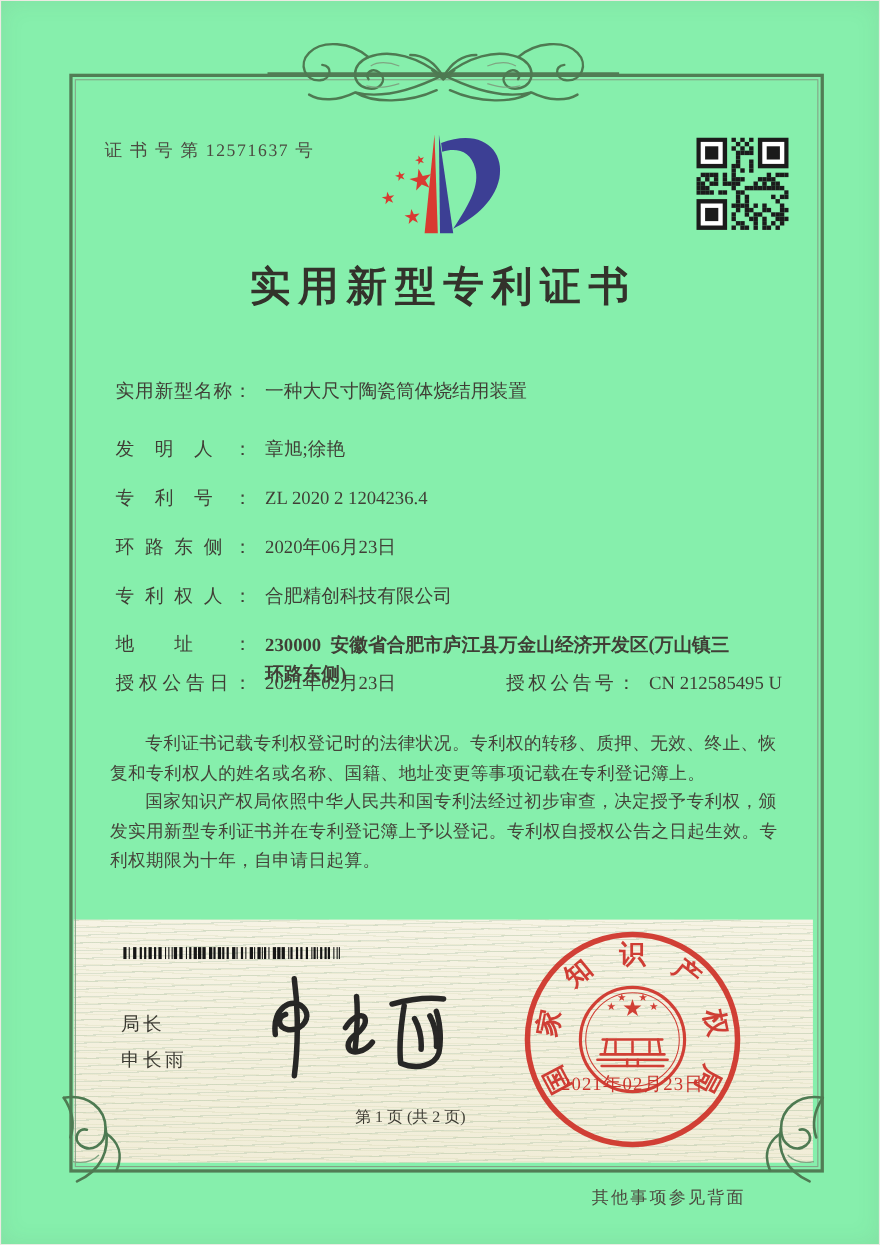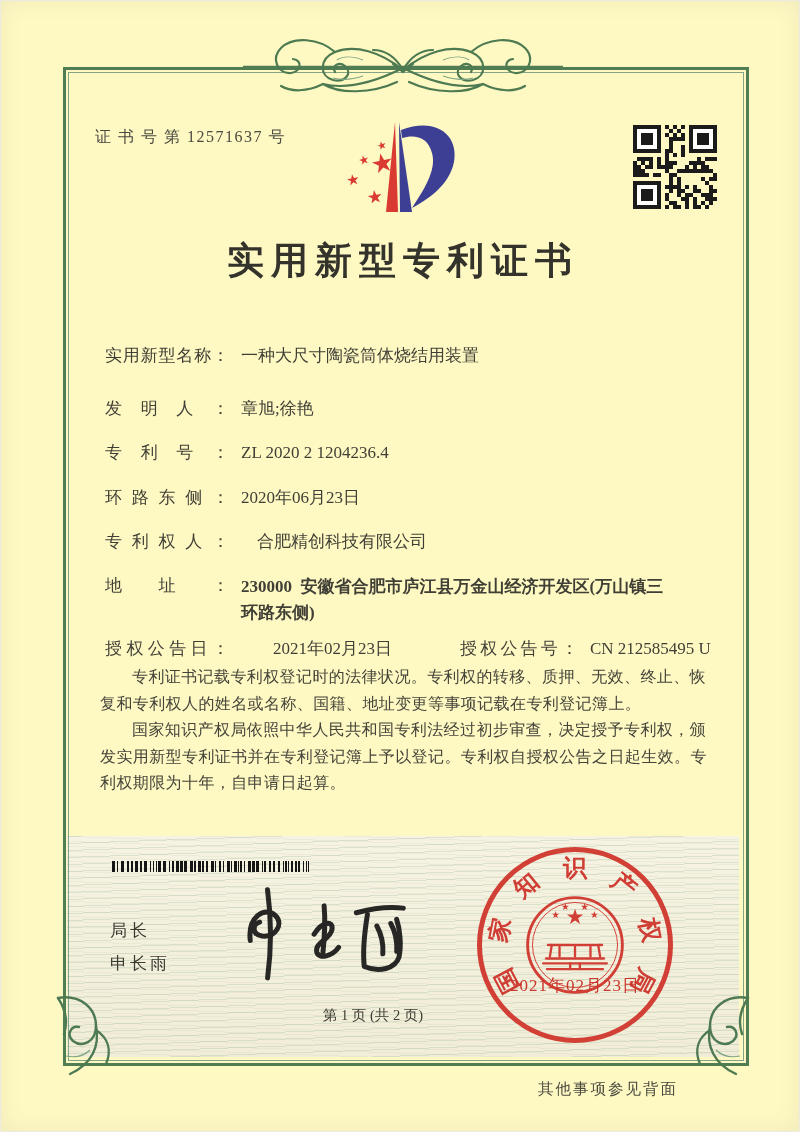--- a/index.html
+++ b/index.html
@@ -3,21 +3,21 @@
 <meta charset="utf-8">
 <style>
   html,body{margin:0;padding:0;}
   body{
     width:800px;height:1132px;
     font-family:"Liberation Serif","DejaVu Serif",serif;
     background:#ffffff;
   }
   .page{
     position:relative;width:800px;height:1132px;overflow:hidden;
-    background:#fef9c3;
+    background:#86efac;
     box-shadow:inset 0 0 0 1px #eceae3, inset 0 0 22px rgba(90,90,80,.10);
   }
   
   .frame{
     position:absolute;left:63px;top:67px;width:680px;height:993px;
     border:3px solid #517d55;z-index:2;pointer-events:none;
   }
   .frame::before{
     content:"";position:absolute;inset:2px;border:1px solid #84a487;
   }
@@ -52,24 +52,24 @@
   }
   .row .lbl{
     flex:0 0 124px;width:124px;
     text-align:justify;text-align-last:justify;
   }
   .row .val{margin-left:12px;white-space:pre-wrap;}
   .row.name{top:344px;}
   .row.inventor{top:397px;}
   .row.patno{top:441px;}
   .row.filing{top:486px;}
-  .row.patentee{top:530px;gap:16px;}
+  .row.patentee{top:530px;}
   .row.address{top:574px;}
   .row.address .val{width:480px;line-height:26px;font-weight:bold;}
-  .row.grant{top:637px;position:absolute;gap:32px;}
+  .row.grant{top:609px;position:absolute;}
   .pair2{position:absolute;left:355px;top:0;display:flex;}
   .pair2 .lbl{flex:0 0 118px;width:118px;}
   
   .paras{
     position:absolute;left:100px;top:664px;width:620px;z-index:5;
     font-size:16px;line-height:26.5px;color:#45443a;letter-spacing:.4px;
   }
   .paras p{margin:0;text-indent:2em;}
   
   .barcode{position:absolute;left:112px;top:861px;width:198px;height:11px;z-index:5;}

